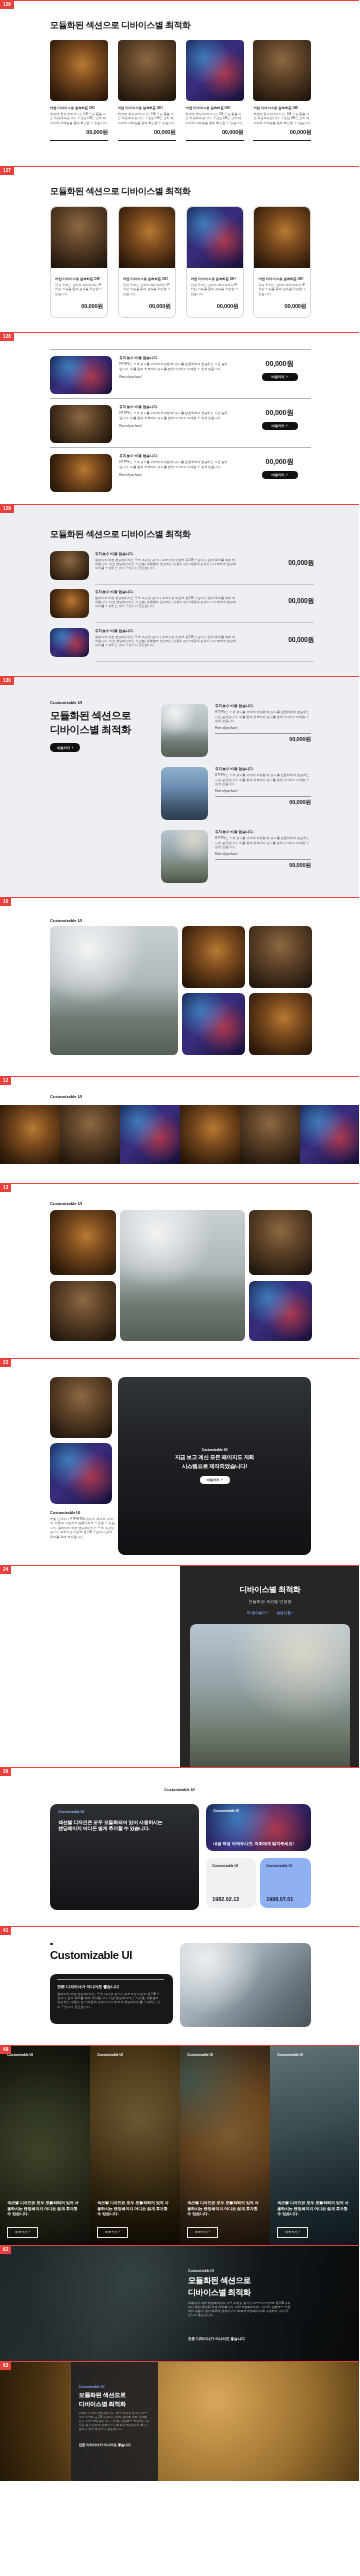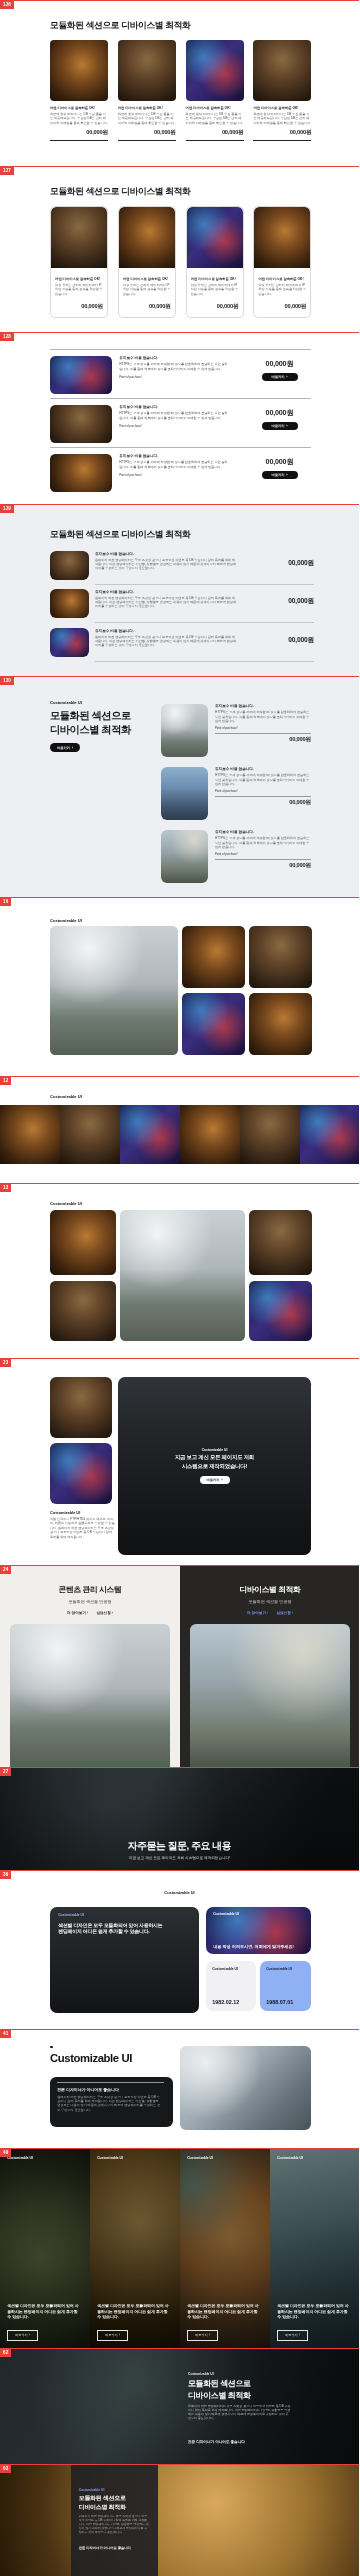--- a/index.html
+++ b/index.html
@@ -320,46 +320,31 @@
       <div class="abs" style="left:0;right:0;top:86px;text-align:center;font-size:5.4px;font-weight:700;color:#fff;letter-spacing:-0.2px">시스템으로 제작되었습니다!</div>
       <div class="abs pill light" style="left:50%;margin-left:-15px;top:99px;width:30px;height:8.8px">
           <span>바로가기</span>
           <span class="chev">›</span>
         </div>
     </div>
   </div>
 
   <div class="sec" style="height:202px">
     <div class="tag">24</div>
-    <div class="abs" style="left:0;top:0;width:180px;height:202px;background:#f1efec">
-      <div class="abs" style="left:0;right:0;top:18.5px;text-align:center;font-size:7.7px;font-weight:700;letter-spacing:-0.3px;color:#141414">콘텐츠 관리 시스템</div>
-      <div class="abs" style="left:0;right:0;top:33px;text-align:center;font-size:4.1px;color:#3c3c3c">모듈화된 섹션을 반응형</div>
-      <div class="abs" style="left:0;right:0;top:45px;display:flex;justify-content:center;gap:8.2px;font-size:3.6px;font-weight:600;color:#1a1a1a">
-        <span><span>더 알아보기</span> <span>›</span></span>
-        <span><span>상담신청</span> <span>›</span></span>
-      </div>
-      <div class="abs ph ph-house-day" style="left:10.3px;top:58px;width:160px;height:144px;border-radius:6.2px 6.2px 0 0"></div>
-    </div>
     <div class="abs" style="left:180px;top:0;width:180px;height:202px;background:#272625">
       <div class="abs" style="left:0;right:0;top:18.5px;text-align:center;font-size:7.7px;font-weight:700;letter-spacing:-0.3px;color:#fff">디바이스별 최적화</div>
       <div class="abs" style="left:0;right:0;top:33px;text-align:center;font-size:4.1px;color:#c9c9c9">모듈화된 섹션을 반응형</div>
       <div class="abs" style="left:0;right:0;top:45px;display:flex;justify-content:center;gap:8.2px;font-size:3.6px;font-weight:600;color:#7C9FF0">
         <span><span>더 알아보기</span> <span>›</span></span>
         <span><span>상담신청</span> <span>›</span></span>
       </div>
       <div class="abs ph ph-house2" style="left:10.3px;top:58px;width:160px;height:144px;border-radius:6.2px 6.2px 0 0"></div>
     </div>
   </div>
 
-  <div class="sec ph ph-car-dark" style="height:103px">
-    <div class="shade"></div>
-    <div class="tag">27</div>
-    <div class="abs" style="left:0;right:0;top:72px;text-align:center;font-size:9.8px;font-weight:700;color:#fff;letter-spacing:-0.4px">자주묻는 질문, 주요 내용</div>
-    <div class="abs" style="left:0;right:0;top:88px;text-align:center;font-size:3.6px;color:#e3e3e3">지금 보고 계신 모든 페이지도 저희 시스템으로 제작되었습니다!</div>
-  </div>
 
   <div class="sec" style="height:159px">
     <div class="tag">39</div>
     <div class="abs" style="left:0;right:0;top:18.5px;text-align:center;font-size:3.9px;font-weight:700;color:#111">Customizable UI</div>
     <div class="abs ph ph-house-dusk r14" style="left:50px;top:36px;width:149px;height:106px">
       <div class="shade" style="border-radius:7.2px;background:linear-gradient(180deg,rgba(8,8,10,.5),rgba(8,8,10,.35))"></div>
       <div class="abs" style="left:8.2px;top:6.2px;font-size:3.3px;font-weight:700;color:#9db9f0">Customizable UI</div>
       <div class="abs" style="left:8.2px;top:15.5px;width:108px;font-size:4.9px;font-weight:700;color:#fff;line-height:6.7px;letter-spacing:-0.2px">섹션별 디자인은 모두 모듈화되어 있어 사용하시는 랜딩페이지 어디든 쉽게 추가할 수 있습니다.</div>
     </div>
     <div class="abs ph ph-robot r14" style="left:206px;top:36px;width:105px;height:47px">

